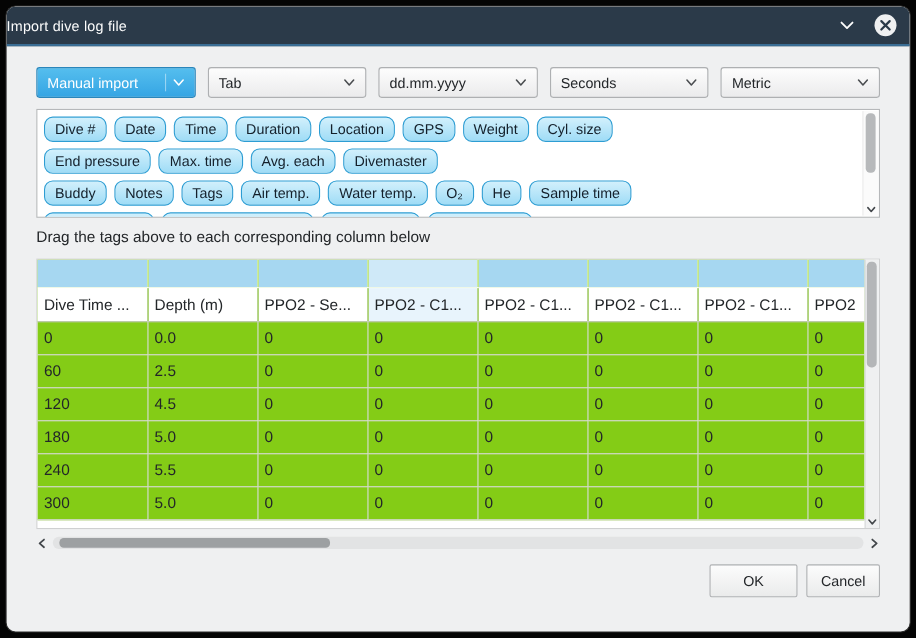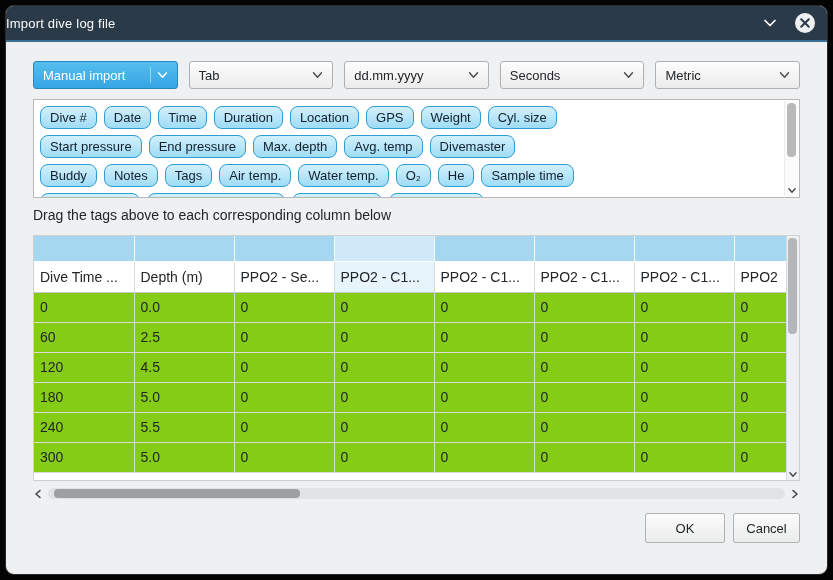--- a/index.html
+++ b/index.html
@@ -130,24 +130,23 @@
             <div class="chip">Dive #</div>
             <div class="chip">Date</div>
             <div class="chip">Time</div>
             <div class="chip">Duration</div>
             <div class="chip">Location</div>
             <div class="chip">GPS</div>
             <div class="chip">Weight</div>
             <div class="chip">Cyl. size</div>
           </div>
           <div class="tag-row">
-            <div class="chip">Start pressure</div>
             <div class="chip">End pressure</div>
-            <div class="chip">Max. depth</div>
-            <div class="chip">Avg. temp</div>
+            <div class="chip">Max. time</div>
+            <div class="chip">Avg. each</div>
             <div class="chip">Divemaster</div>
           </div>
           <div class="tag-row">
             <div class="chip">Buddy</div>
             <div class="chip">Notes</div>
             <div class="chip">Tags</div>
             <div class="chip">Air temp.</div>
             <div class="chip">Water temp.</div>
             <div class="chip">O₂</div>
             <div class="chip">He</div>

